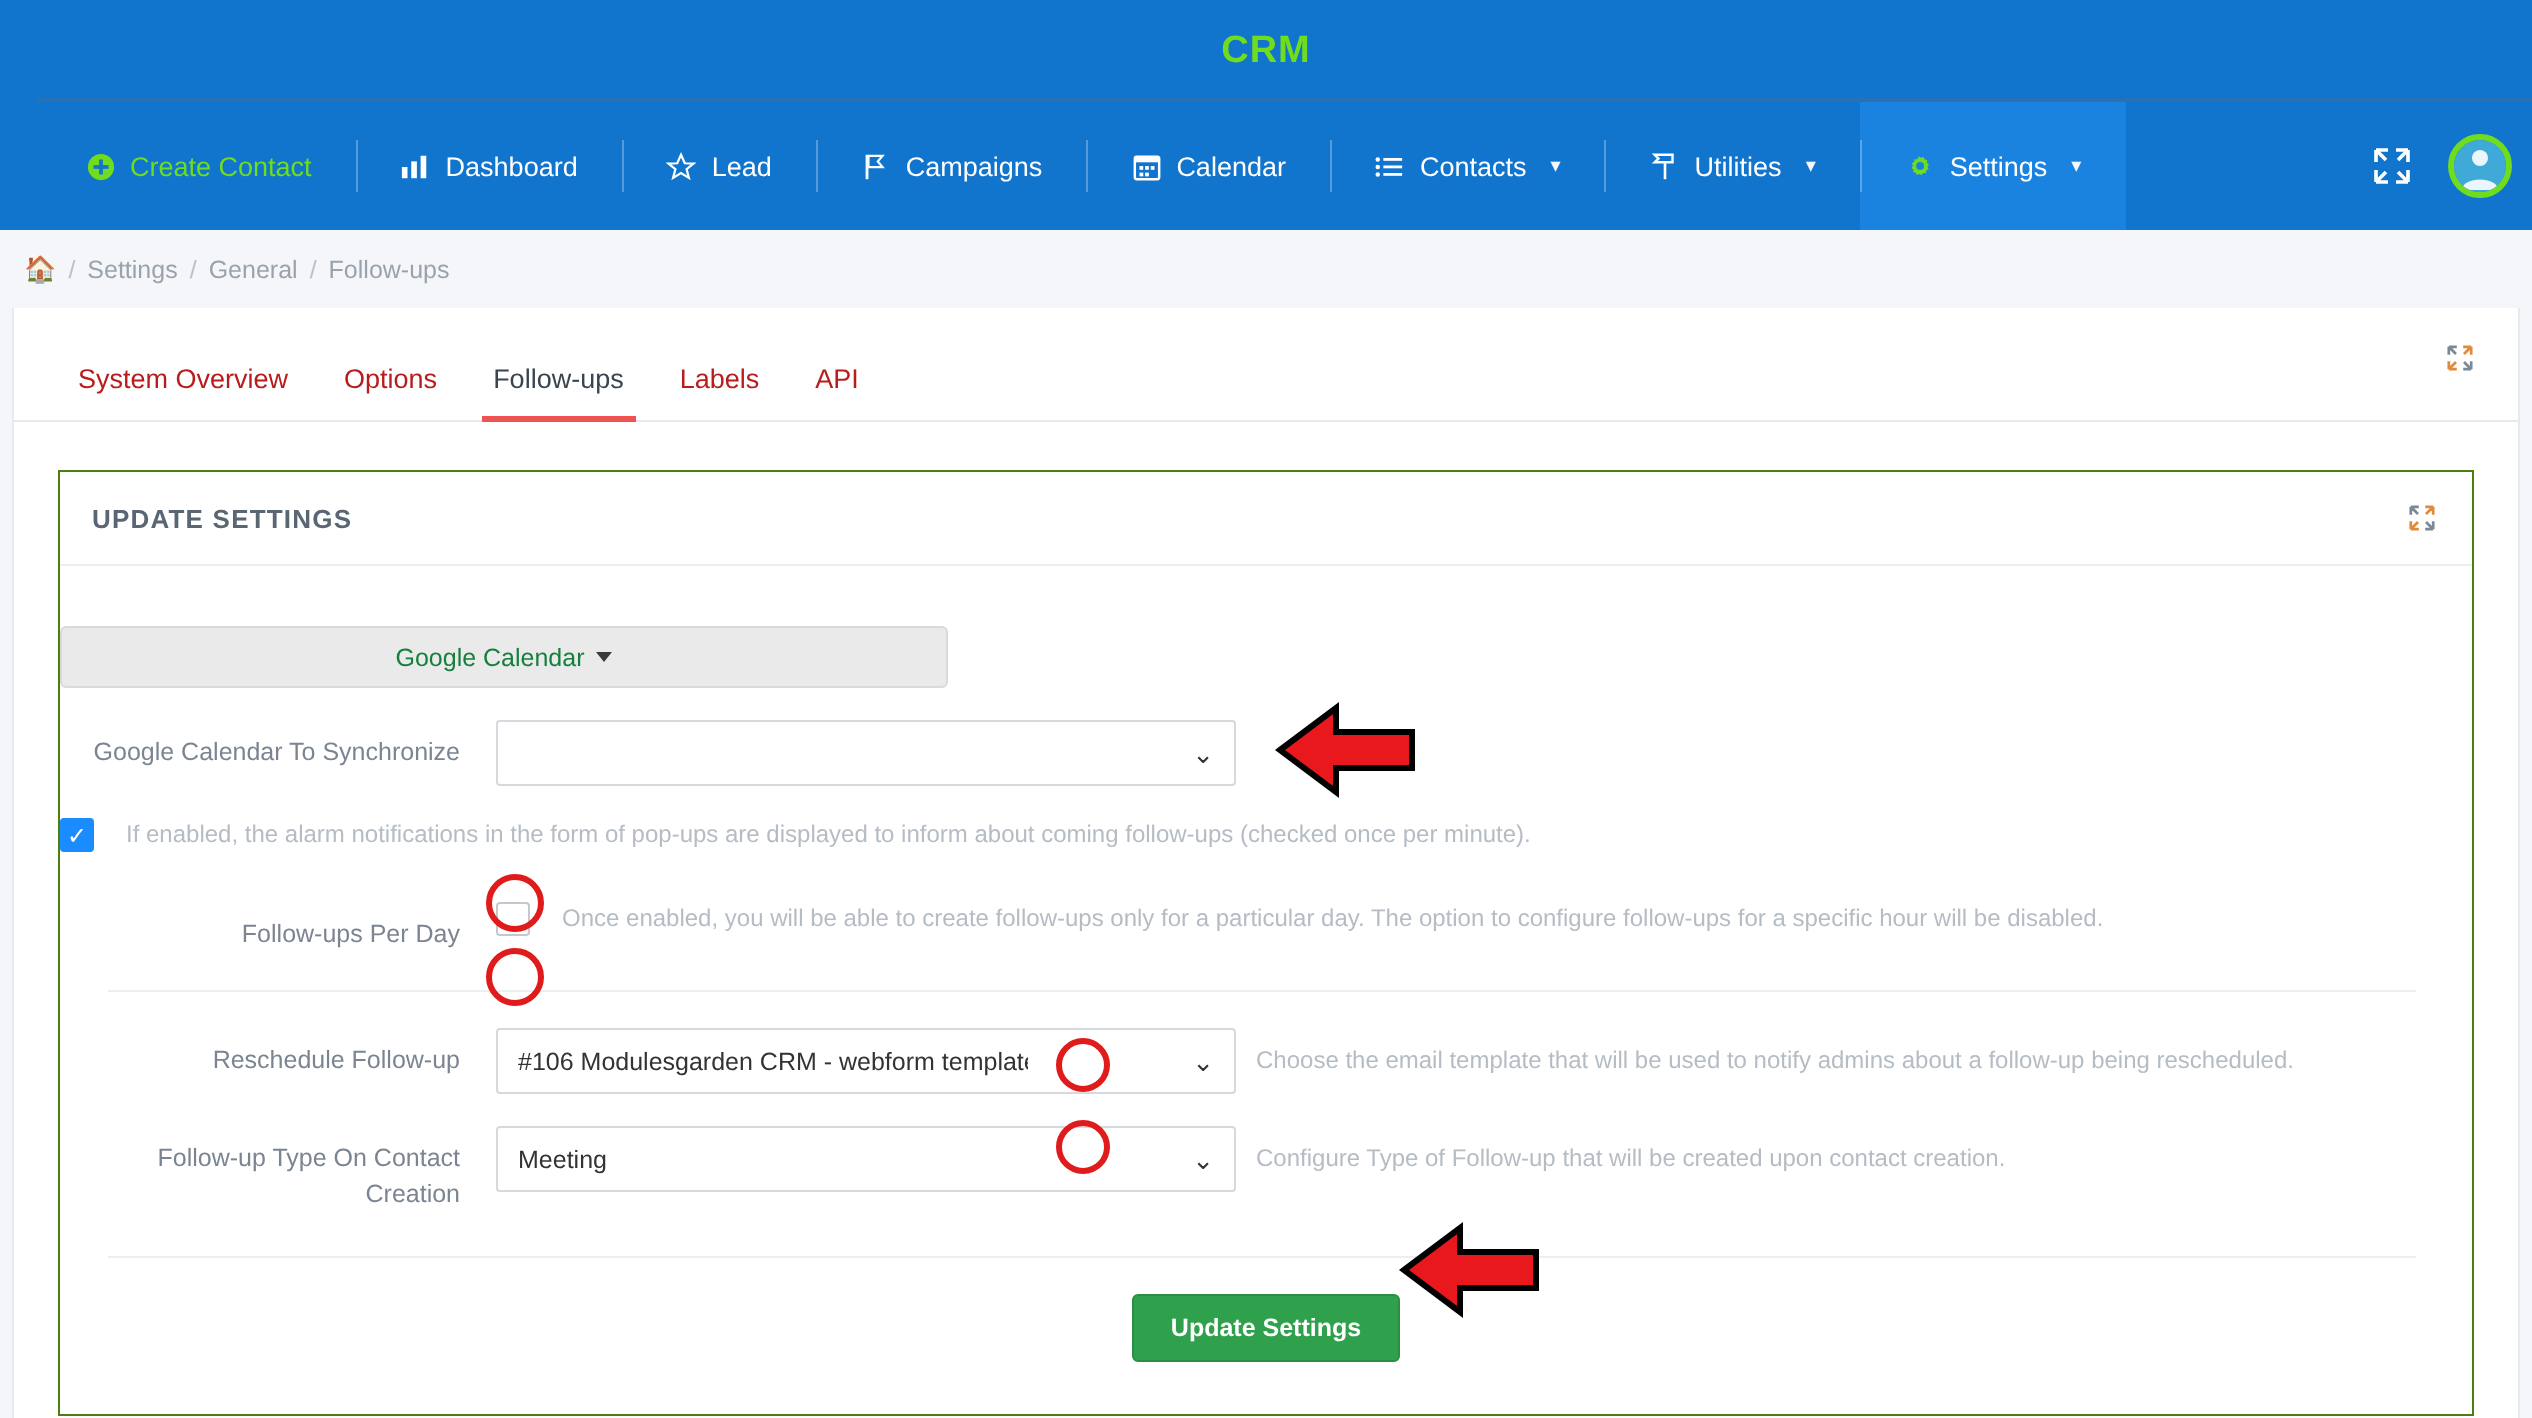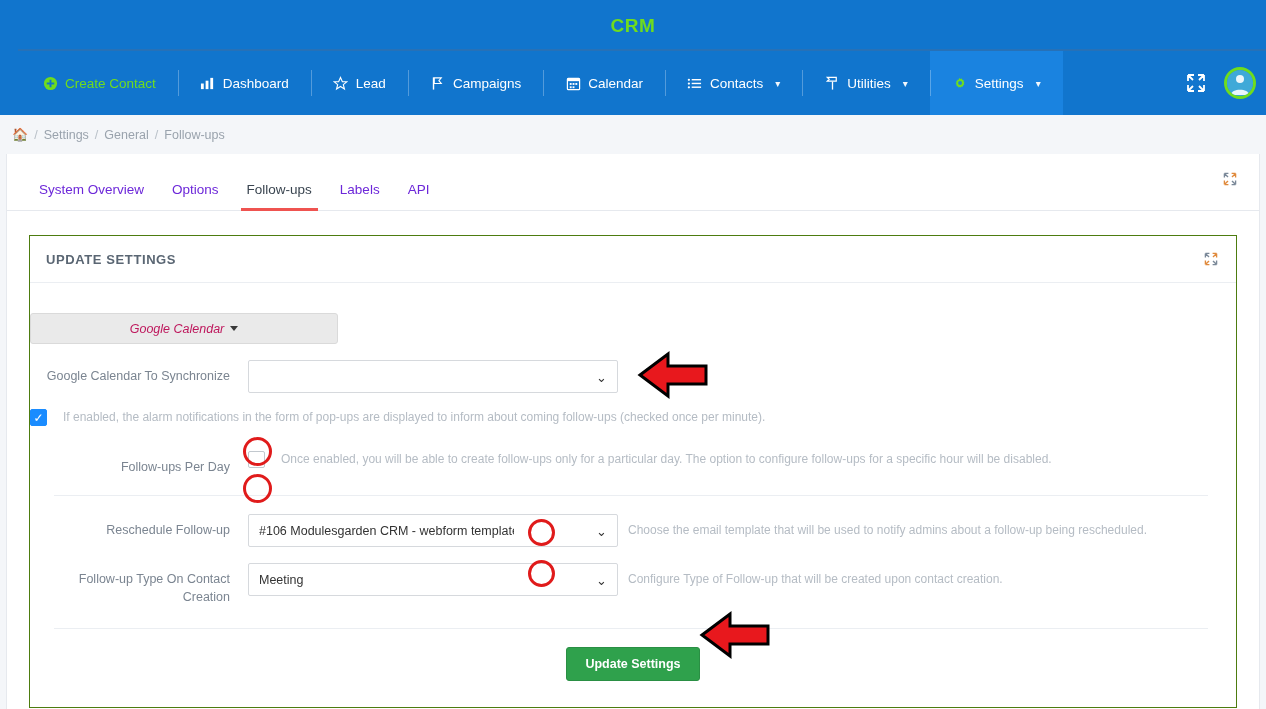--- a/index.html
+++ b/index.html
@@ -100,21 +100,21 @@
   .tabs-row {
     display:flex; align-items:flex-end;
     height:57px;
     padding-left:18px;
     border-bottom:1px solid #e6e9ee;
     position:relative;
   }
   .tab {
     padding:0 14px 13px 14px;
     font-size:13.5px;
-    color:#6d28d9;
+    color:#b91c1c;
     cursor:pointer;
     position:relative;
     white-space:nowrap;
   }
   .tab.active { color:#3a4550; font-weight:normal; }
   .tab.active::after {
     content:"";
     position:absolute; left:8px; right:8px; bottom:-1px;
     height:3px; background:#ef5350;
   }
@@ -163,30 +163,29 @@
     text-align:right;
     padding-right:18px;
     padding-top:7px;
     font-size:12.5px;
     color:#7b8591;
     line-height:1.45;
   }
   .fcontrol { display:flex; align-items:center; flex:1; position:relative; }
 
   .dropdown-btn {
-    width:308px; height:31px;
+    width:444px; height:31px;
     background:#eaeaea;
     border:1px solid #dadada;
     border-radius:3px;
     display:flex; align-items:center; justify-content:center;
     font-size:12.5px;
-    color:#be185d;
+    color:#15803d;
     cursor:pointer;
     gap:6px;
-    font-style:italic;
   }
   .dropdown-btn .bcaret {
     width:0;height:0;
     border-left:4px solid transparent;
     border-right:4px solid transparent;
     border-top:5px solid #3a3a3a;
     display:inline-block;
   }
 
   .select-box {

